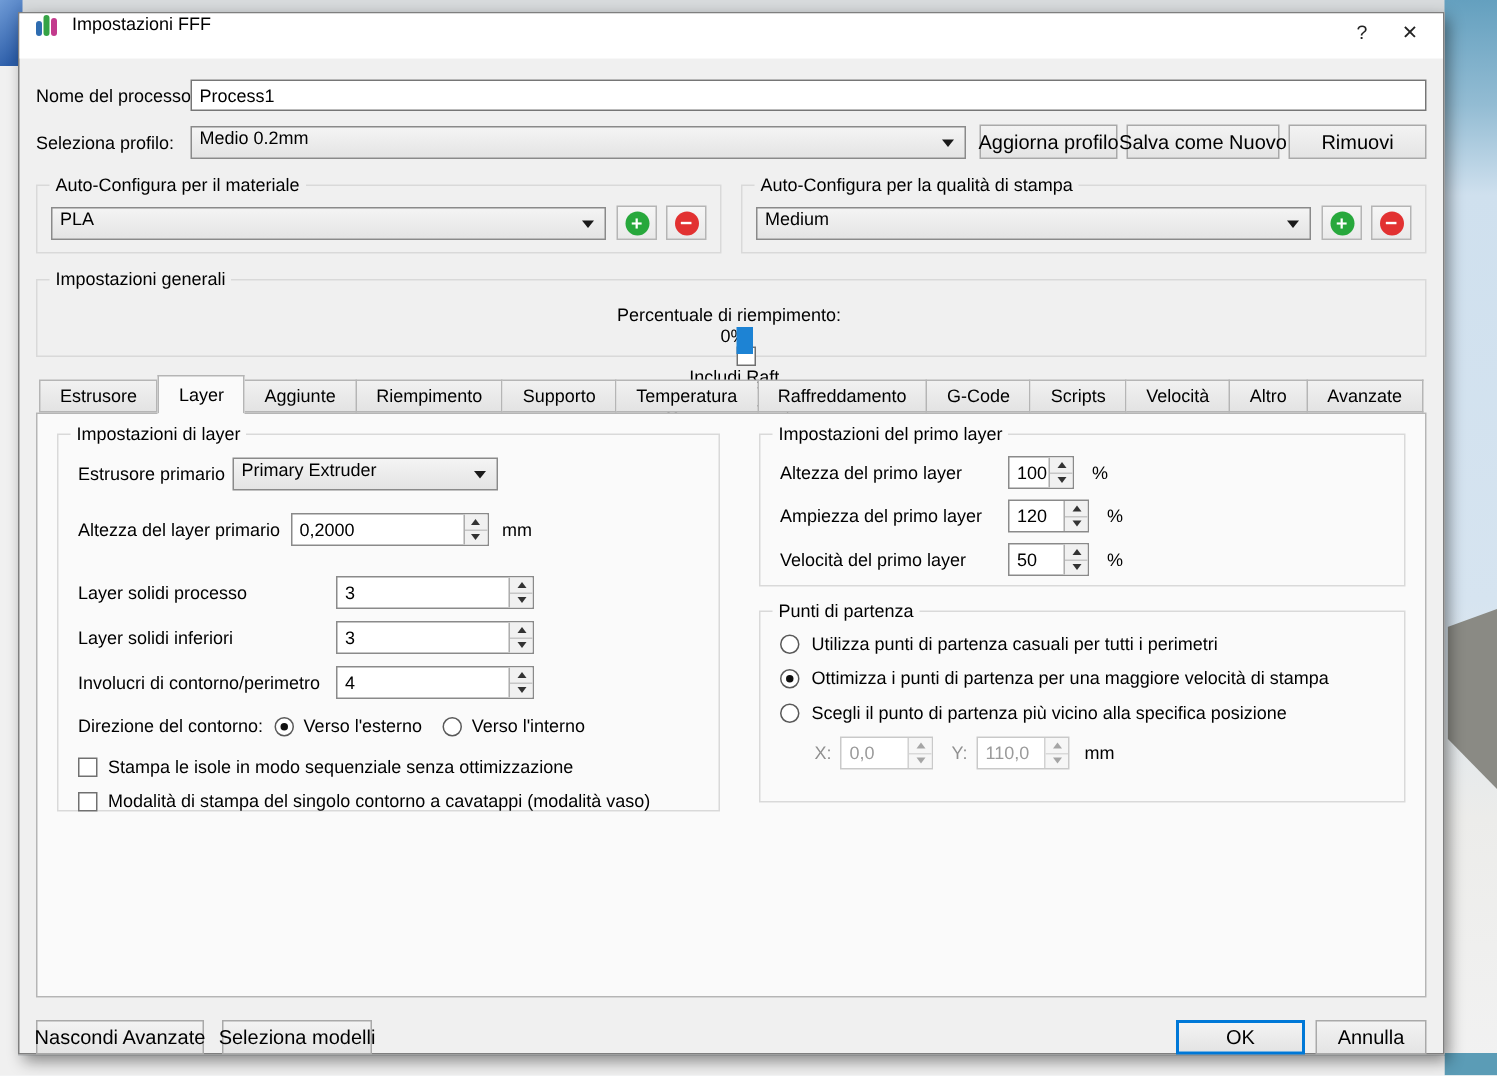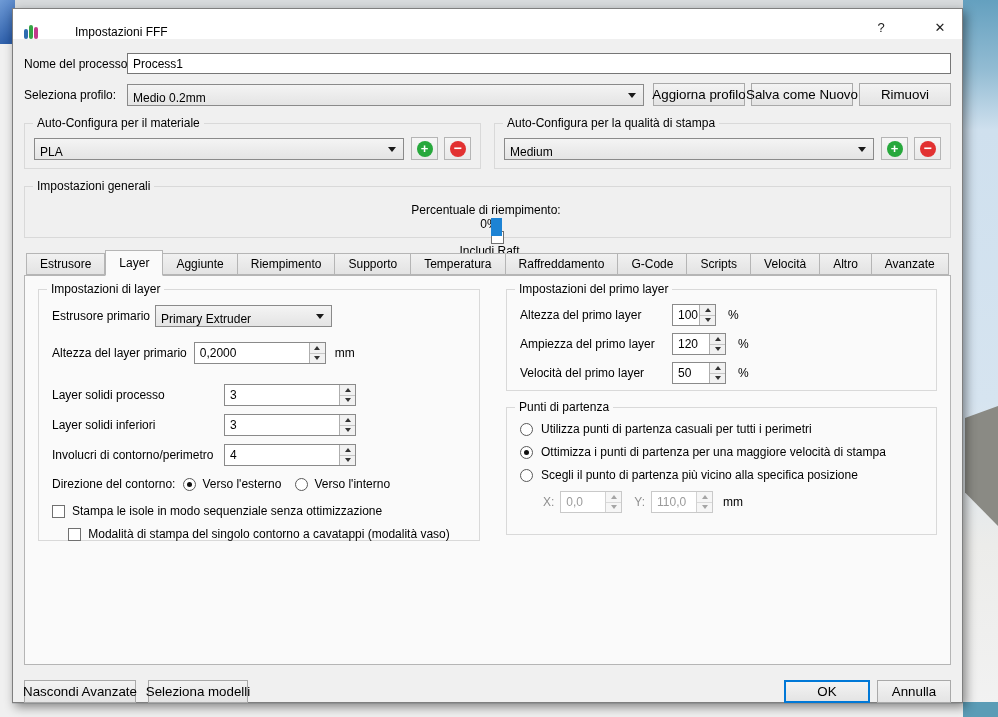--- a/index.html
+++ b/index.html
@@ -15,39 +15,39 @@
                   background:linear-gradient(180deg,#64a0bf 0px,#93bcd3 70px,#cfe0ee 130px,#d6e4f0 400px,#ececea 545px,#f2f2f2 100%); }
   .bg-gray-shape{ position:absolute; right:0; top:406px; width:33px; height:120px; background:#8a8a84;
                   clip-path:polygon(0 10%, 100% 0, 100% 100%, 0 72%); }
   .bg-corner-teal { position:absolute; right:0; bottom:0; width:35px; height:15px; background:#5b9cb6; }
   .bg-bottom    { position:absolute; left:12px; right:35px; bottom:0; height:13px; background:#f0f0f0; }
 
   
   .dialog { position:absolute; left:12px; top:8px; width:951px; height:695px; background:#f0f0f0;
             border:1px solid #7f7f7f; box-shadow:3px 4px 10px rgba(0,0,0,.45); display:flex; flex-direction:column; }
 
-  .titlebar { height:30px; background:#ffffff; display:flex; align-items:flex-end; padding:0 6px 0 11px; flex:0 0 auto;gap:27px; }
+  .titlebar { height:30px; background:#ffffff; display:flex; align-items:flex-start; padding:0 6px 0 11px; flex:0 0 auto; }
   .app-icon { width:15px; height:15px; margin-right:9px; display:flex; align-items:flex-end; gap:1px; }
   .app-icon i { display:block; width:4px; border-radius:2px; }
   .app-icon .b1 { height:10px; background:#2e6cb0; }
   .app-icon .b2 { height:14px; background:#35a346; }
   .app-icon .b3 { height:12px; background:#c23a8c; }
   .title-text { flex:1; font-size:12px; }
   .tb-btn { width:32px; height:24px; display:flex; align-items:center; justify-content:center; font-size:13px; color:#222; }
 
   .dlg-body { flex:1; padding:10px 11px 0 11px; display:flex; flex-direction:column; }
 
   .frow { display:flex; align-items:center; }
   .lbl { white-space:nowrap; }
 
   .input-text { height:21px; border:1px solid #767676; background:#fff; padding:0 5px; flex:1;
                 font-family:"Liberation Sans",sans-serif; font-size:12px; }
 
   .combo { height:22px; border:1px solid #8a8a8a; background:linear-gradient(180deg,#f4f4f4,#e4e4e4);
-           display:flex; align-items:flex-end; padding:0 22px 0 5px; position:relative; }
+           display:flex; align-items:flex-start; padding:0 22px 0 5px; position:relative; }
   .combo .arrow { position:absolute; right:7px; top:8px; width:0; height:0;
                   border-left:4px solid transparent; border-right:4px solid transparent; border-top:5px solid #1a1a1a; }
 
   .btn { height:23px; background:linear-gradient(180deg,#f3f3f3,#e4e4e4); border:1px solid #a9a9a9;
          display:flex; align-items:center; justify-content:center; padding:0 10px; white-space:nowrap; }
   .btn.default { border:2px solid #0078d7; }
 
   .group { position:relative; border:1px solid #d9d9d9; }
   .group > .gtitle { position:absolute; top:-8px; left:8px; background:#f0f0f0; padding:0 4px; white-space:nowrap; }
   .group.on-pane > .gtitle { background:#fafafa; }
@@ -266,21 +266,21 @@
               <span class="lbl" style="margin-left:6px;">Verso l'esterno</span>
               <span class="radio" style="margin-left:14px;"></span>
               <span class="lbl" style="margin-left:6px;">Verso l'interno</span>
             </div>
 
             <div class="frow" style="margin-top:13px;">
               <span class="checkbox"></span>
               <span class="lbl" style="margin-left:7px;">Stampa le isole in modo sequenziale senza ottimizzazione</span>
             </div>
 
-            <div class="frow" style="margin-top:9px;justify-content:center;">
+            <div class="frow" style="margin-top:9px;">
               <span class="checkbox"></span>
               <span class="lbl" style="margin-left:7px;">Modalità di stampa del singolo contorno a cavatappi (modalità vaso)</span>
             </div>
           </div>
         </div>
 
         <div style="flex:1;">
           <div class="group on-pane" style="height:102px; padding:10px 13px;">
             <span class="gtitle">Impostazioni del primo layer</span>
 

